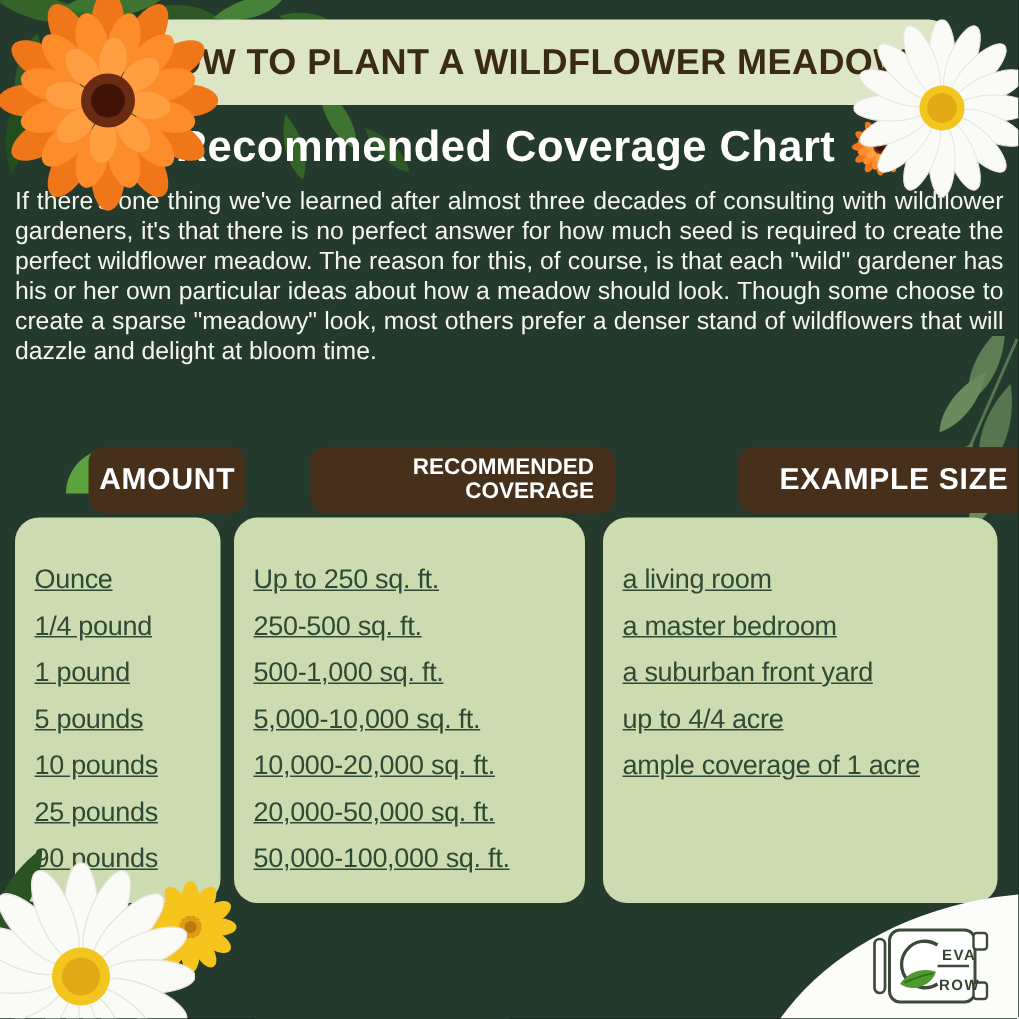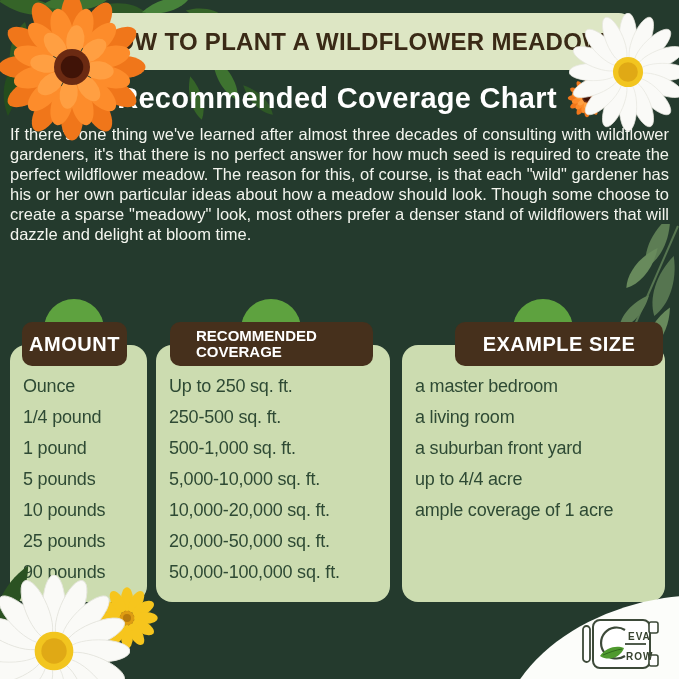--- a/index.html
+++ b/index.html
@@ -18,31 +18,31 @@
   .intro{position:absolute;left:10px;top:124px;width:659px;margin:0;color:#f3f5ee;
          font-size:16.5px;line-height:20px;text-align:justify;z-index:2;}
   .recommend{position:absolute;left:10px;top:256px;width:659px;margin:0;color:#f3f5ee;
              font-size:17px;z-index:2;}
   
   .panel{position:absolute;top:345px;height:257px;background:#ccdcb0;border-radius:16px;
          z-index:2;box-sizing:border-box;padding:26px 0 0 13px;}
   #panel-1{left:10px;width:137px}
   #panel-2{left:156px;width:234px}
   #panel-3{left:402px;width:263px}
-  .cell{font-size:18px;line-height:31px;color:#2e4a34;white-space:nowrap;letter-spacing:-.2px;}
+  .cell{font-size:18px;line-height:31px;color:#2e4a34;white-space:nowrap;letter-spacing:-.2px;text-decoration:underline;}
   .dome{position:absolute;top:299px;width:60px;height:30px;border-radius:60px 60px 0 0;
         background:#5ea23f;z-index:3;}
   #dome-1{left:44px}
   #dome-2{left:241px}
   #dome-3{left:513px}
-  .hdr{position:absolute;top:322px;height:44px;background:#46301c;border-radius:10px;z-index:4;
+  .hdr{position:absolute;top:298px;height:44px;background:#46301c;border-radius:10px;z-index:4;
        color:#ffffff;font-weight:bold;display:flex;align-items:center;justify-content:center;
-       text-align:left;box-sizing:border-box;}
+       text-align:right;box-sizing:border-box;margin-left:37px;}
   #hdr-1{left:22px;width:105px;font-size:20px;letter-spacing:.5px}
-  #hdr-2{left:170px;width:203px;font-size:15px;line-height:16px;padding:0 26px}
+  #hdr-2{left:170px;width:203px;font-size:15px;line-height:16px;padding:0 14px}
   #hdr-3{left:455px;width:208px;font-size:20px;letter-spacing:.5px}
   
   .white-arc{position:absolute;left:495px;top:595px;width:420px;height:320px;background:#fcfdfa;
              border-radius:50%;z-index:2;}
   .logo{position:absolute;left:580px;top:615px;z-index:3;}
 </style>
 </head>
 <body>
 
 <div class="canvas">
@@ -201,22 +201,22 @@
       <div class="cell">Up to 250 sq. ft.</div>
       <div class="cell">250-500 sq. ft.</div>
       <div class="cell">500-1,000 sq. ft.</div>
       <div class="cell">5,000-10,000 sq. ft.</div>
       <div class="cell">10,000-20,000 sq. ft.</div>
       <div class="cell">20,000-50,000 sq. ft.</div>
       <div class="cell">50,000-100,000 sq. ft.</div>
     </div>
 
     <div class="panel" id="panel-3">
+      <div class="cell">a living room</div>
       <div class="cell">a master bedroom</div>
-      <div class="cell">a living room</div>
       <div class="cell">a suburban front yard</div>
       <div class="cell">up to 4/4 acre</div>
       <div class="cell">ample coverage of 1 acre</div>
     </div>
   </div>
 
   <svg class="deco" style="left:-4px;top:566px;width:56px;height:112px;z-index:4" viewBox="0 0 56 112">
     <use href="#leafp" transform="translate(16,30) rotate(208) scale(1.15)" fill="#2b5222"></use>
     <use href="#leafp" transform="translate(8,74) rotate(190) scale(0.95)" fill="#234818"></use>
   </svg>

